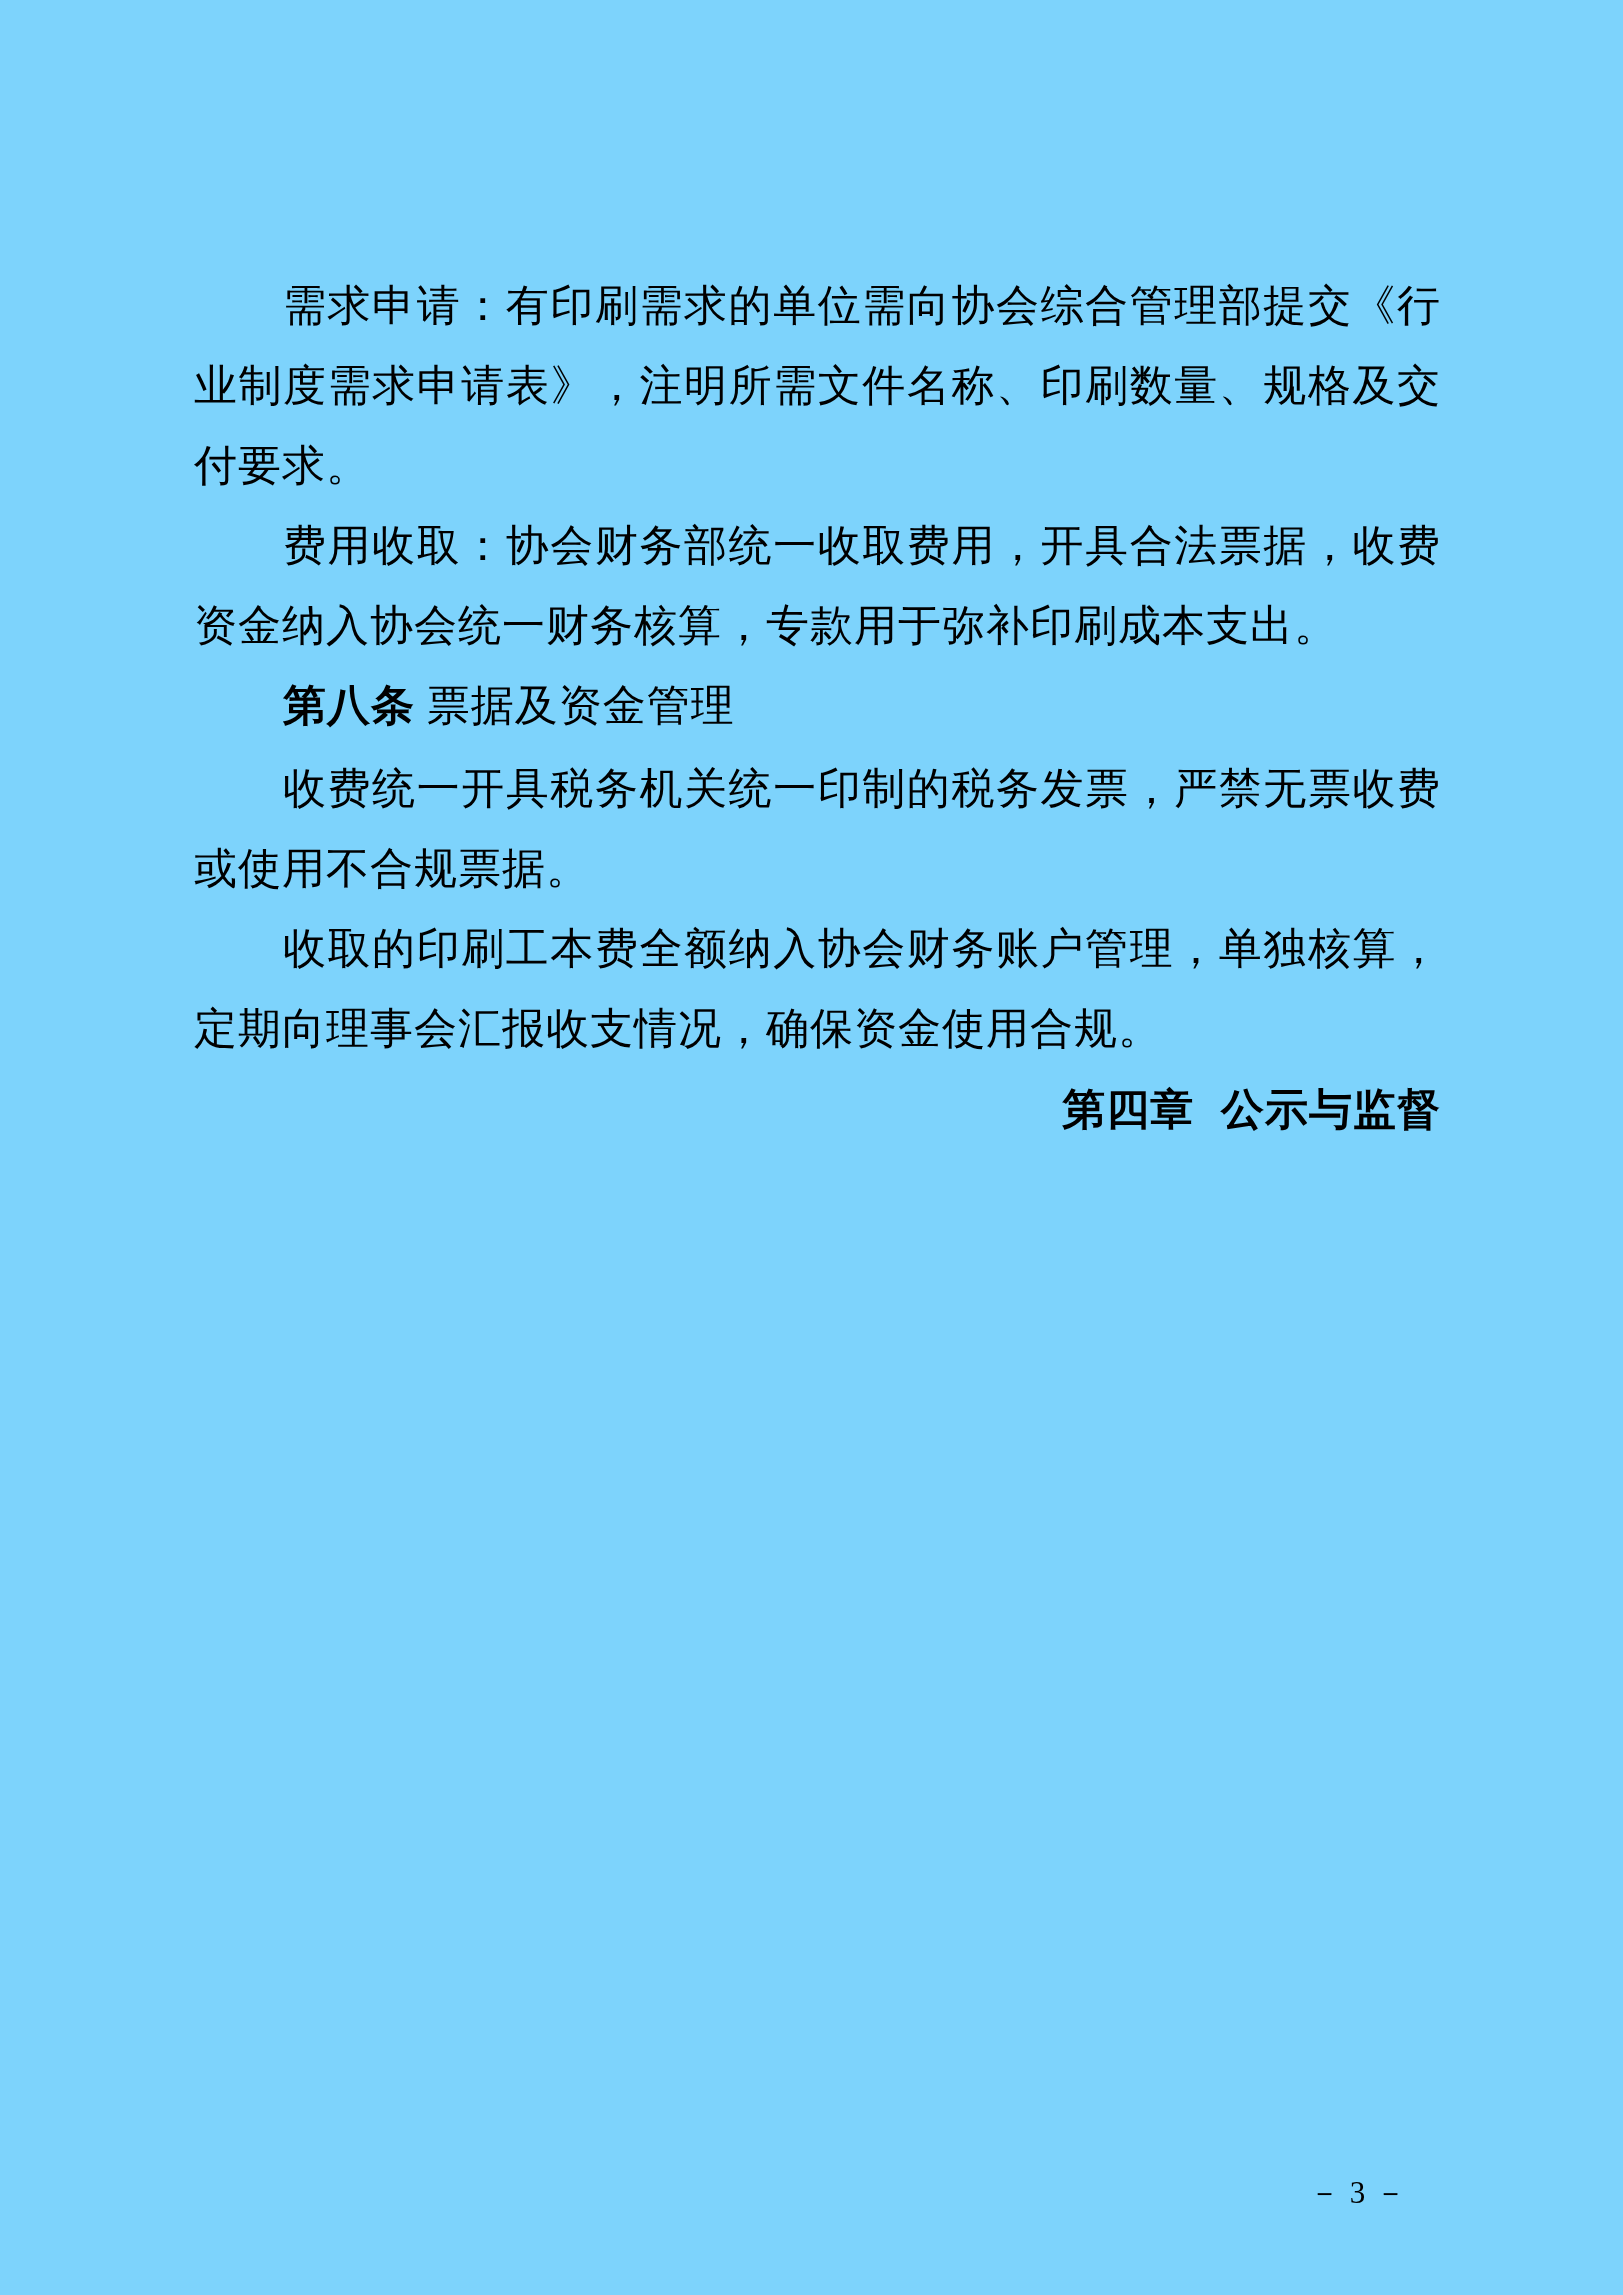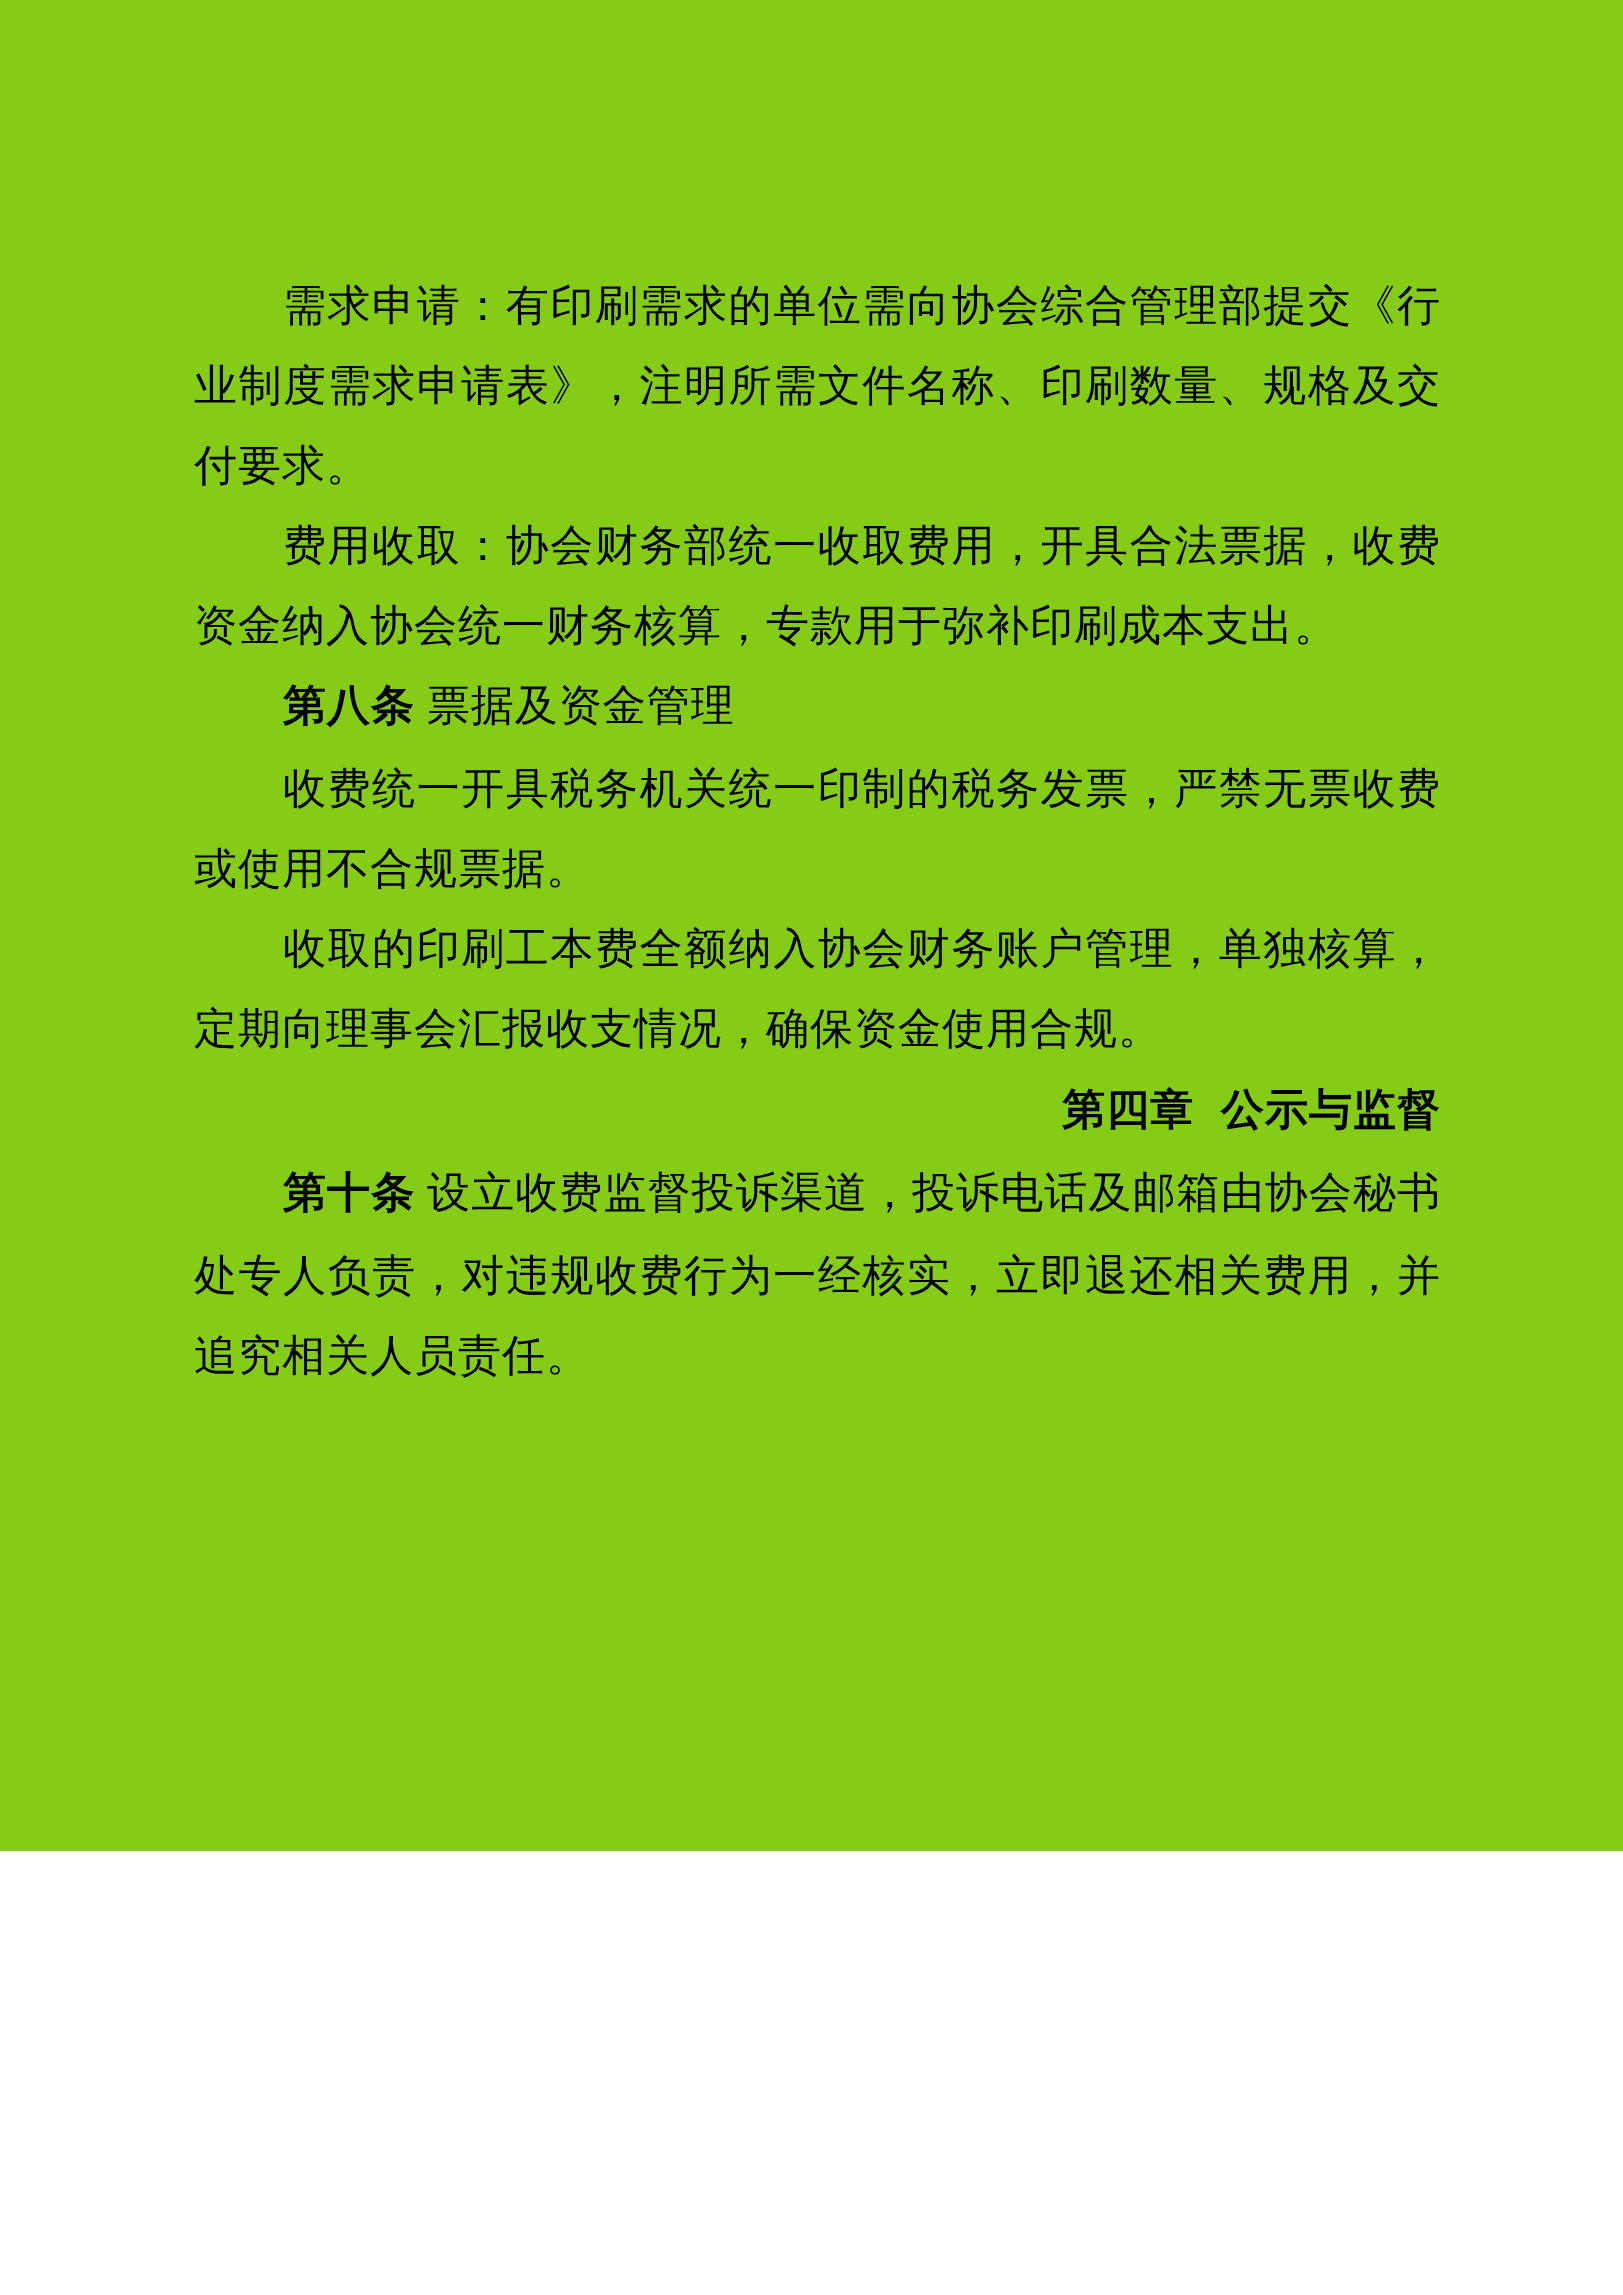--- a/index.html
+++ b/index.html
@@ -3,22 +3,22 @@
 <meta charset="utf-8">
 <style>
   html, body {
     margin: 0;
     padding: 0;
     background: #ffffff;
   }
   .page {
     position: relative;
     width: 1623px;
-    height: 1851px;
-    background: #84cc16;
+    height: 2295px;
+    background: #7dd3fc;
     color: #000000;
     font-family: "Liberation Serif", serif;
     overflow: hidden;
   }
   .doc-body {
     position: absolute;
     left: 194px;
     top: 266px;
     width: 1247px;
   }
@@ -57,17 +57,16 @@
 <body>
 
 <div class="page">
   <div class="doc-body">
       <div class="para"><span>需求申请：有印刷需求的单位需向协会综合管理部提交《行业制度需求申请表》，注明所需文件名称、印刷数量、规格及交付要求。</span></div>
       <div class="para"><span>费用收取：协会财务部统一收取费用，开具合法票据，收费资金纳入协会统一财务核算，专款用于弥补印刷成本支出。</span></div>
       <div class="para"><span class="term">第八条</span><span> 票据及资金管理</span></div>
       <div class="para"><span>收费统一开具税务机关统一印制的税务发票，严禁无票收费或使用不合规票据。</span></div>
       <div class="para"><span>收取的印刷工本费全额纳入协会财务账户管理，单独核算，定期向理事会汇报收支情况，确保资金使用合规。</span></div>
       <div class="para heading"><span class="term">第四章 公示与监督</span></div>
-      <div class="para"><span class="term">第十条</span><span> 设立收费监督投诉渠道，投诉电话及邮箱由协会秘书处专人负责，对违规收费行为一经核实，立即退还相关费用，并追究相关人员责任。</span></div>
     </div>
   <div class="page-number">－ 3 －</div>
 </div>
 
 
 </body></html>

